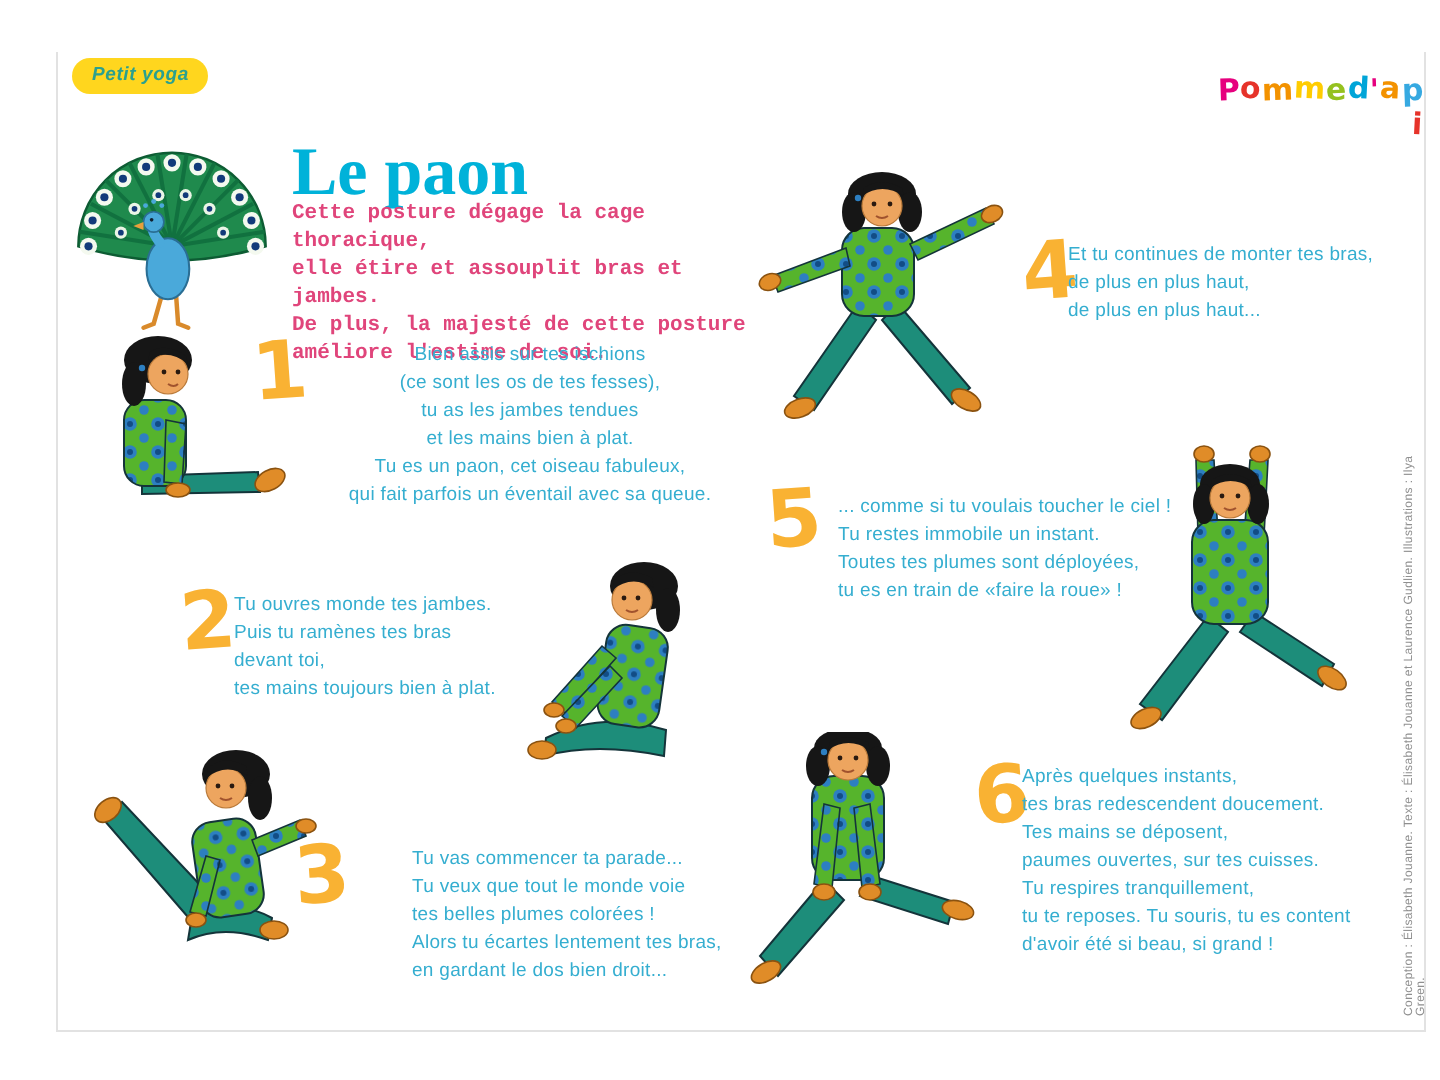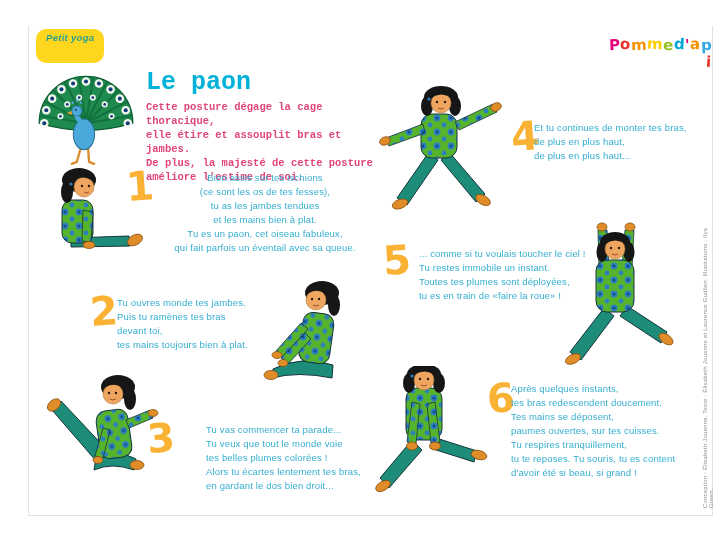--- a/index.html
+++ b/index.html
@@ -9,35 +9,35 @@
   }
   .edge{position:absolute;background:#e2e2e2;}
   .edge-left{left:28px;top:26px;width:1px;height:489px;}
   .edge-right{left:712px;top:26px;width:1px;height:489px;}
   .edge-bottom{left:28px;top:515px;width:685px;height:1px;}
 
   .badge{
     position:absolute;left:36px;top:29px;
     background:var(--badge_bg);color:var(--badge_text);
     font-size:9.5px;font-weight:bold;font-style:italic;
-    padding:3px 10px 20px 10px;border-radius:10px;letter-spacing:.3px;
+    padding:3px 10px 4px 10px;border-radius:10px;letter-spacing:.3px;
   }
 
   .logo{
     position:absolute;left:607px;top:36px;width:105px;
     font-size:15px;font-weight:800;letter-spacing:.5px;
     font-family:"DejaVu Sans",sans-serif;text-align:right;
   }
   .logo span{display:inline-block;transform:rotate(-2deg);}
   .logo span:nth-child(even){transform:rotate(3deg) translateY(-1px);}
 
   .title{
     position:absolute;left:146px;top:68px;margin:0;
-    font-family:Liberation Mono, monospace;font-weight:800;
-    font-size:25px;color:var(--title);
+    font-family:Liberation Serif, serif;font-weight:800;
+    font-size:34px;color:var(--title);
   }
   .intro{
     position:absolute;left:146px;top:100px;width:240px;margin:0;
     font-family:Liberation Mono, monospace;font-weight:bold;
     font-size:10.5px;line-height:14px;color:var(--intro);
     white-space:pre-line;
   }
 
   .step{position:absolute;}
   .step .num{

